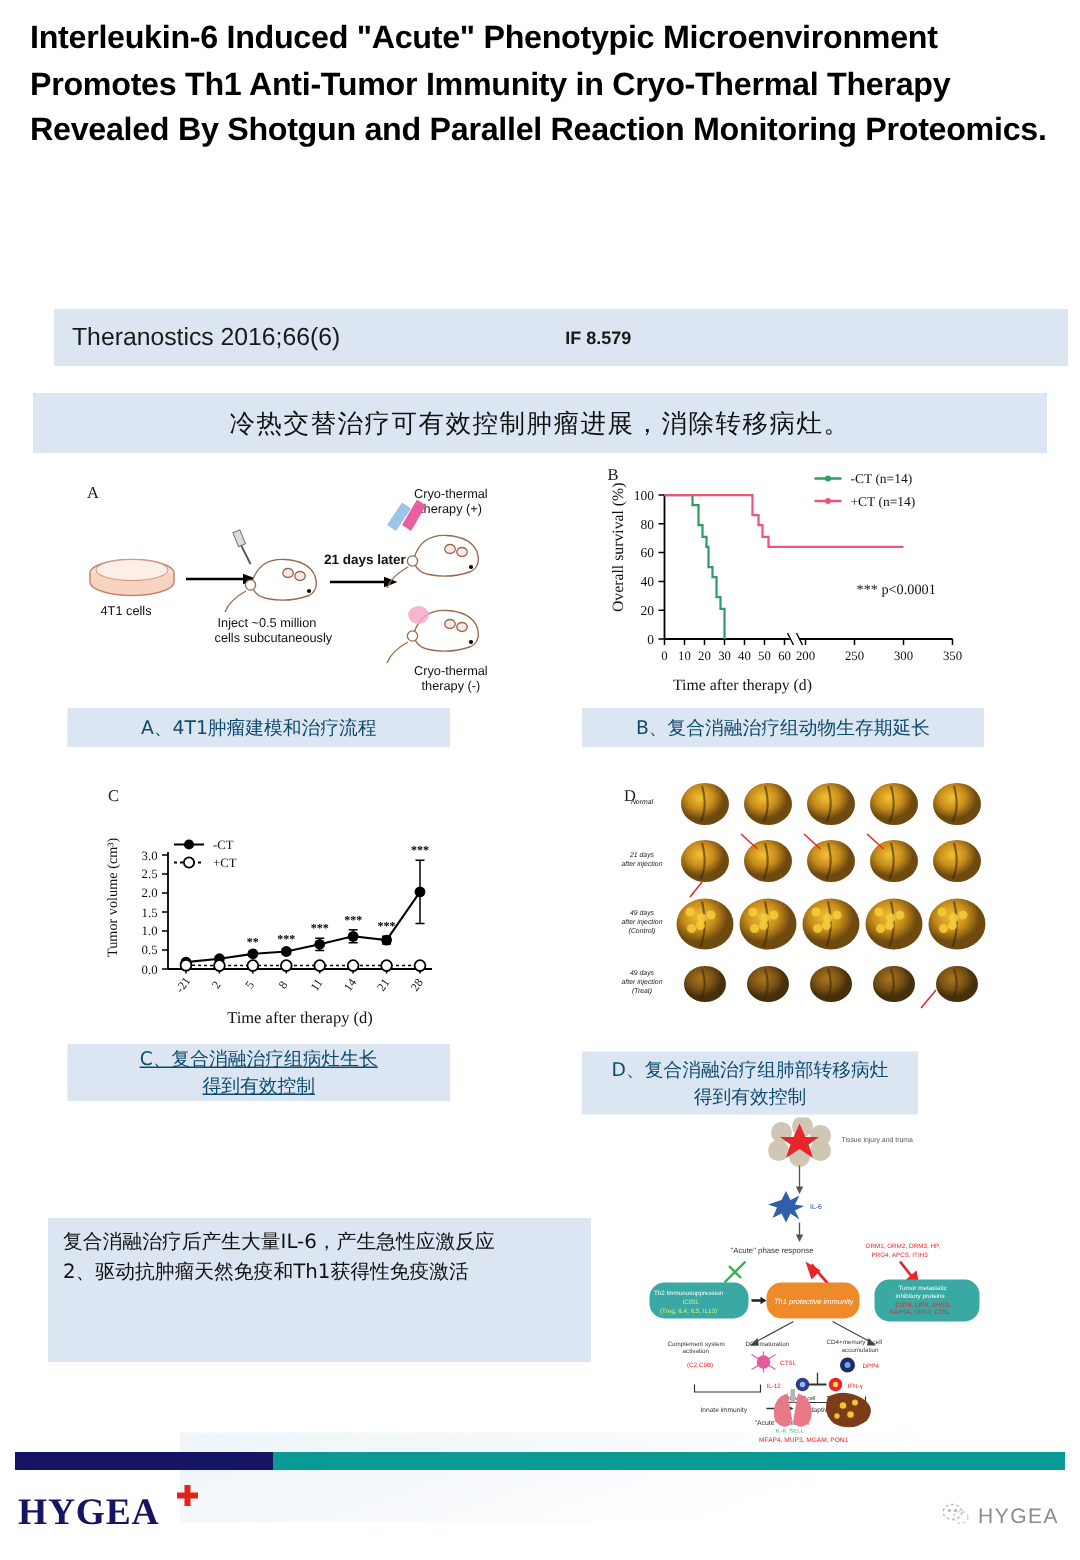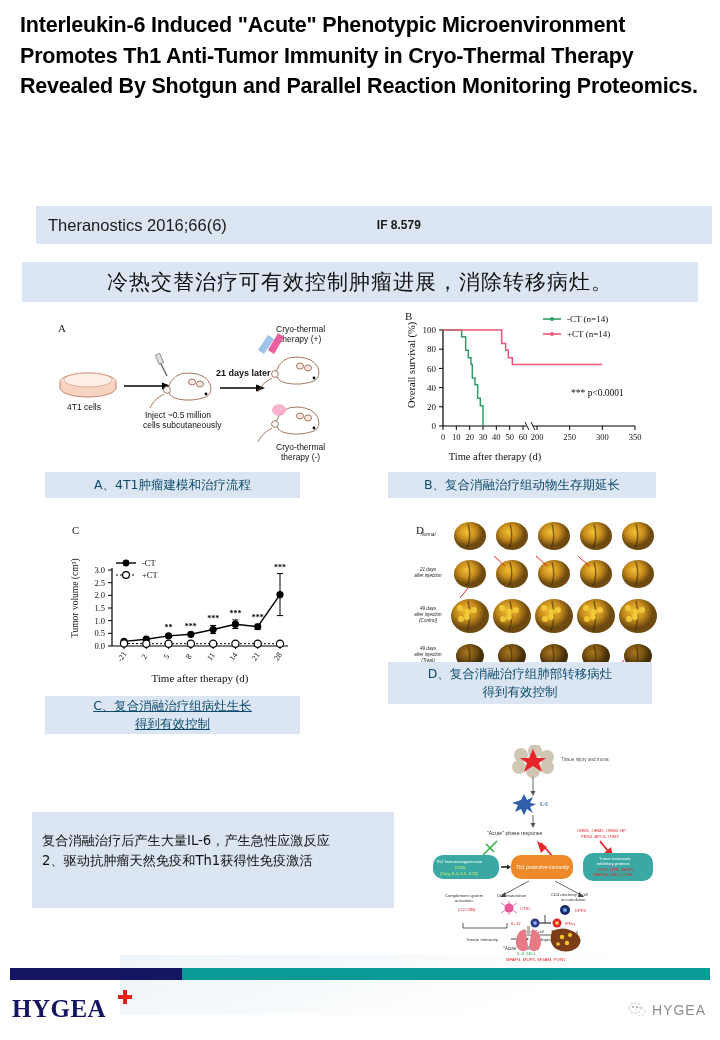--- a/index.html
+++ b/index.html
@@ -27,48 +27,48 @@
   }
   .journal-name { margin-left:12px; font-size:16.5px; color:#1a1a1a; }
   .journal-if   { margin-left:150px; font-size:12px; font-weight:600; color:#1a1a1a; }
 
   
   .subtitle-bar {
     position:absolute; left:22px; top:262px; width:676px; height:40px;
     background:#dce6f2;
     display:flex; align-items:center; justify-content:center;
   }
-  .subtitle-bar span { font-family:"DejaVu Sans", sans-serif; font-size:21px; color:#111; letter-spacing:1px; }
+  .subtitle-bar span { font-family:"DejaVu Sans", sans-serif; font-size:17px; color:#111; letter-spacing:1px; }
 
   
   .cap {
     position:absolute; background:#dce6f2;
     display:flex; align-items:center; justify-content:center;
     text-align:center; font-family:"DejaVu Sans", sans-serif;
     font-size:12.5px; color:#0c4a6e; line-height:1.45;
   }
   #cap-a { left:45px;  top:472px; width:255px; height:26px; }
   #cap-b { left:388px; top:472px; width:268px; height:26px; }
   #cap-c { left:45px;  top:696px; width:255px; height:38px;text-decoration:underline; }
-  #cap-d { left:388px; top:662px; width:264px; height:42px; }
+  #cap-d { left:388px; top:701px; width:224px; height:42px; }
 
   
   .panel { position:absolute; }
   #panel-a { left:40px;  top:310px; width:310px; height:155px; }
   #panel-b { left:395px; top:308px; width:275px; height:160px; }
   #panel-c { left:50px;  top:518px; width:285px; height:170px; }
   #panel-d { left:378px; top:520px; width:290px; height:168px; }
   #panel-e { left:425px; top:745px; width:235px; height:210px; }
   .panel svg { display:block; width:100%; height:100%; }
 
   
   .summary {
     position:absolute; left:32px; top:812px; width:362px; height:96px;
     background:#dce6f2;
-    padding:19px 8px 0 10px;
+    padding:7px 8px 0 10px;
     font-family:"DejaVu Sans", sans-serif;
     font-size:13.2px; line-height:1.52; color:#111;
   }
   .summary div { white-space:nowrap; }
 
   
   .footer-bar-left {
     position:absolute; left:10px; top:968px; width:172px; height:12px;
     background:#151563;
   }

